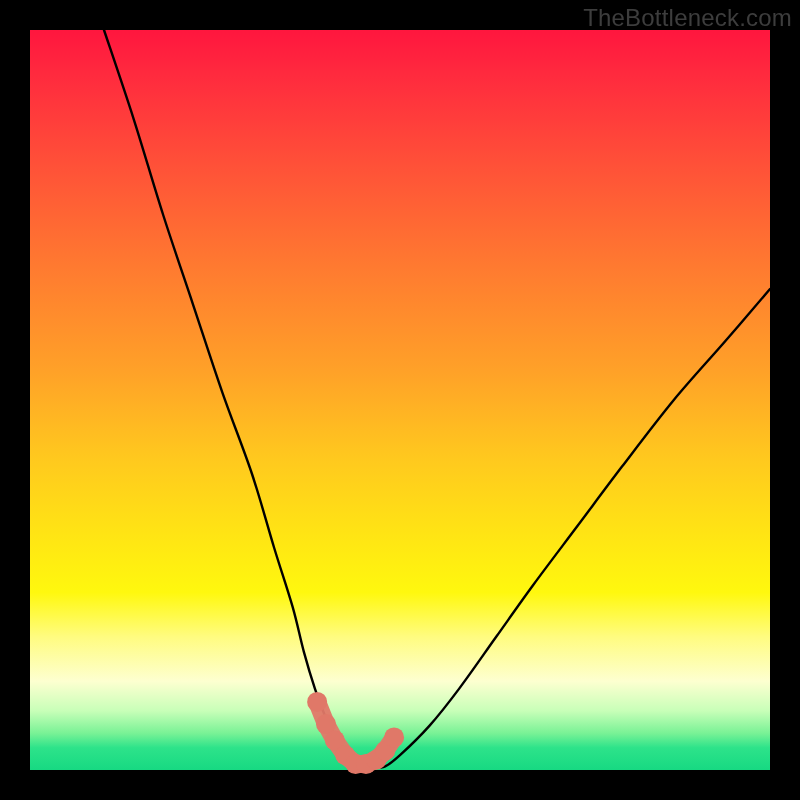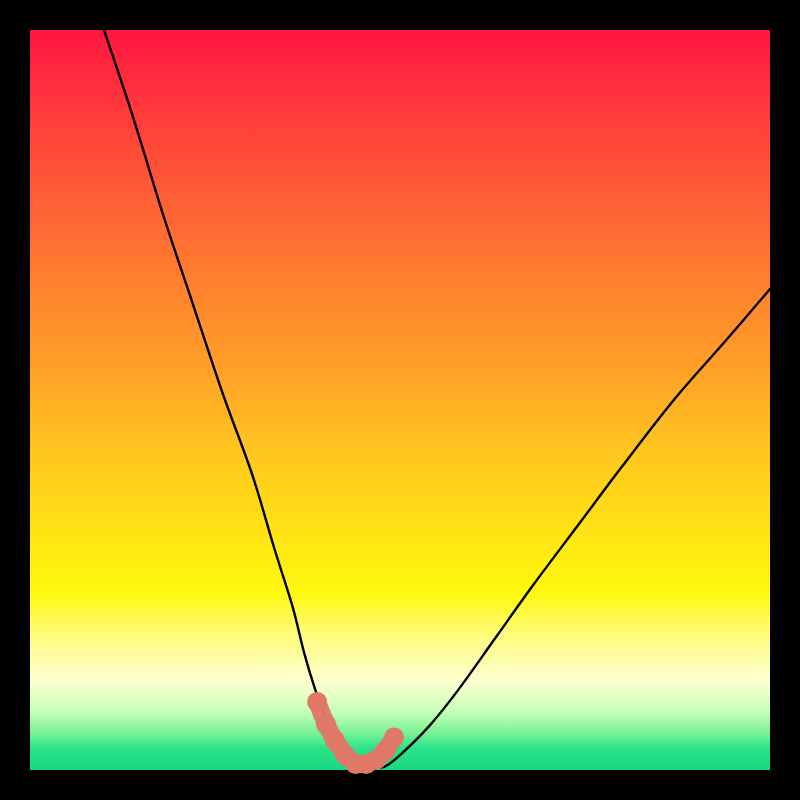--- a/index.html
+++ b/index.html
@@ -58,20 +58,21 @@
     font-size: 24px;
     font-weight: 500;
     letter-spacing: 0.2px;
     user-select: none;
   }
 </style>
 </head>
 <body>
 
 <div class="frame">
+  <div class="watermark">TheBottleneck.com</div>
 
   <div class="plot">
     <svg class="curve" viewBox="0 0 740 740" preserveAspectRatio="none">
       <path id="curve-path" fill="none" stroke="#000" stroke-width="2.4" stroke-linecap="round" stroke-linejoin="round" d="M 74.00 0.00 C 78.93 14.80, 93.73 57.97, 103.60 88.80 C 113.47 119.63, 123.33 154.17, 133.20 185.00 C 143.07 215.83, 152.93 244.20, 162.80 273.80 C 172.67 303.40, 182.53 334.23, 192.40 362.60 C 202.27 390.97, 213.37 418.10, 222.00 444.00 C 230.63 469.90, 237.42 495.80, 244.20 518.00 C 250.98 540.20, 257.77 559.93, 262.70 577.20 C 267.63 594.47, 270.10 608.03, 273.80 621.60 C 277.50 635.17, 281.20 647.50, 284.90 658.60 C 288.60 669.70, 292.30 679.57, 296.00 688.20 C 299.70 696.83, 303.40 703.62, 307.10 710.40 C 310.80 717.18, 314.50 724.46, 318.20 728.90 C 321.90 733.34, 325.60 735.56, 329.30 737.04 C 333.00 738.52, 336.08 737.90, 340.40 737.78 C 344.72 737.66, 350.27 738.40, 355.20 736.30 C 360.13 734.20, 362.60 731.98, 370.00 725.20 C 377.40 718.42, 389.73 706.70, 399.60 695.60 C 409.47 684.50, 418.10 673.40, 429.20 658.60 C 440.30 643.80, 453.87 624.07, 466.20 606.80 C 478.53 589.53, 489.63 573.50, 503.20 555.00 C 516.77 536.50, 532.80 515.53, 547.60 495.80 C 562.40 476.07, 575.97 457.57, 592.00 436.60 C 608.03 415.63, 626.53 390.97, 643.80 370.00 C 661.07 349.03, 679.57 329.30, 695.60 310.80 C 711.63 292.30, 732.60 267.63, 740.00 259.00"></path>
       <g id="marker-group">
           <path d="M 287.12 671.92 L 296.00 694.12 L 304.88 710.40 L 315.24 725.20 L 325.60 734.08 L 335.96 734.08 L 346.32 729.64 L 355.20 720.76 L 364.08 707.44" fill="none" stroke="#e07868" stroke-width="18" stroke-linecap="round" stroke-linejoin="round" opacity="0.95"></path>
           <circle cx="287.12" cy="671.92" r="10" fill="#e07868"></circle>
           <circle cx="296.00" cy="694.12" r="10" fill="#e07868"></circle>
           <circle cx="304.88" cy="710.40" r="10" fill="#e07868"></circle>
           <circle cx="315.24" cy="725.20" r="10" fill="#e07868"></circle>

